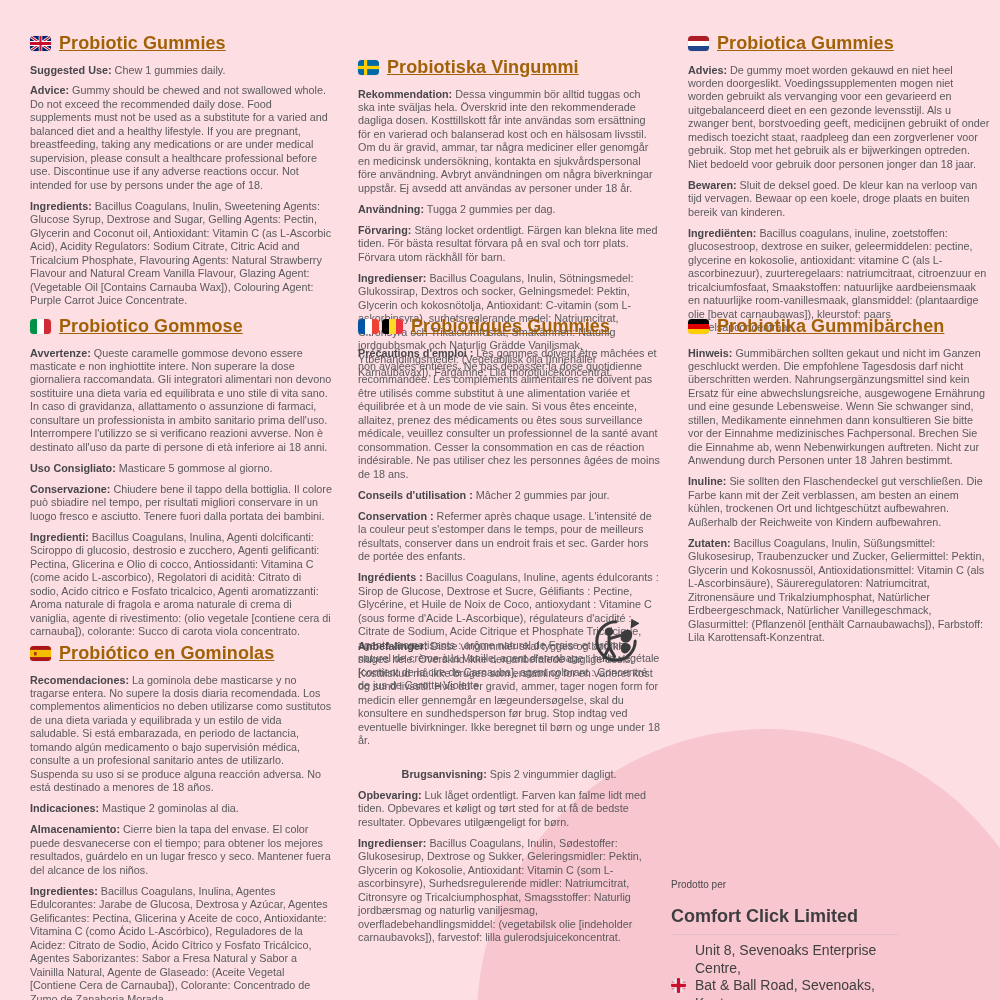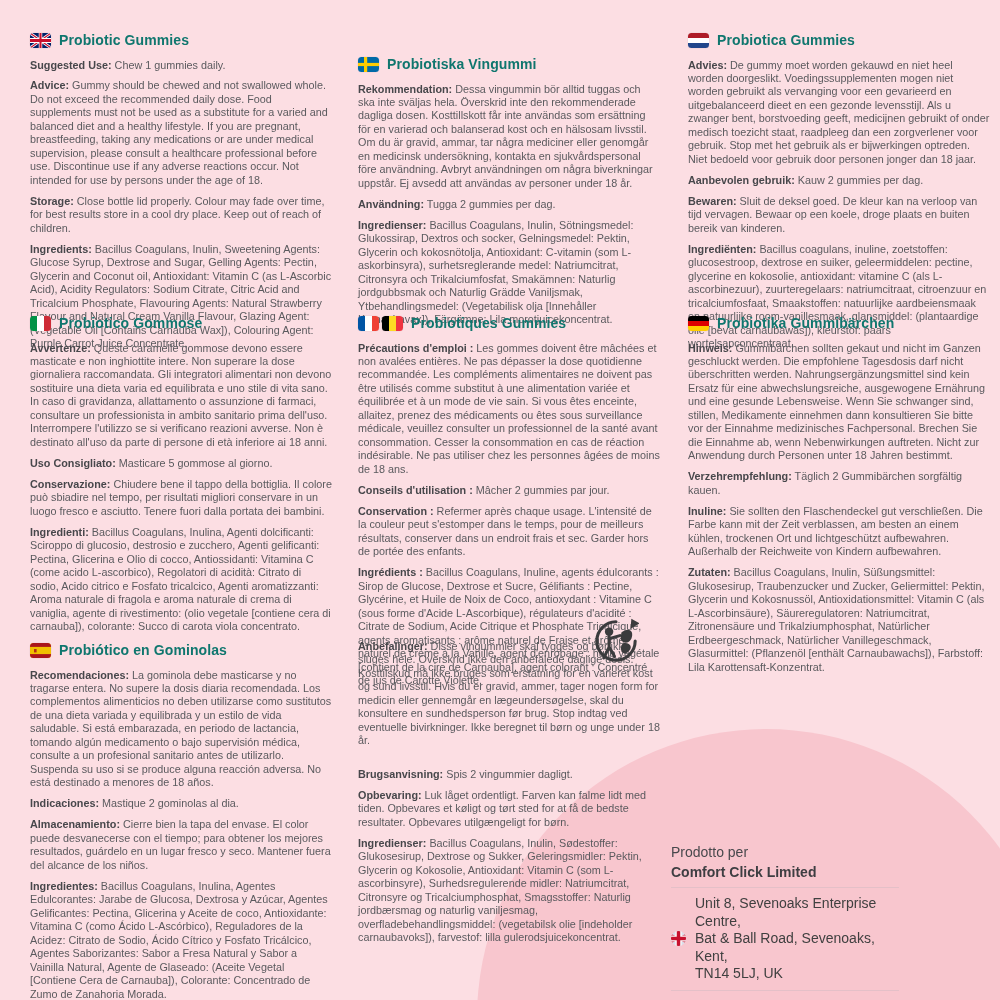--- a/index.html
+++ b/index.html
@@ -11,42 +11,42 @@
   }
   .bg-circle{
     position:absolute;left:477px;top:729px;width:578px;height:578px;
     border-radius:50%;background:#f8c6ce;
   }
   .sec{
     position:absolute;width:302px;color:#5a5a5e;
     font-size:10.8px;line-height:1.25;
   }
   .sec-header{display:flex;align-items:center;gap:8px;margin-bottom:9px;}
-  .sec-title{font-size:14px;font-weight:bold;color:#0f766e;letter-spacing:.1px;}
+  .sec-title{font-size:18px;font-weight:bold;color:#a16207;letter-spacing:.1px;text-decoration:underline;}
   .sec p{margin:0 0 7.5px 0;}
   .sec b{color:#47474b;}
   .flag{
     width:21px;height:15px;border-radius:3.5px;overflow:hidden;
     display:inline-block;flex:0 0 auto;box-shadow:0 0 0 .5px rgba(0,0,0,.06);
   }
   .flag svg{display:block;width:100%;height:100%;}
   .flag-pair{display:flex;gap:3px;flex:0 0 auto;}
   #sec-en{left:30px;top:32px;}
   #sec-sv{left:358px;top:32px;margin-top:24px;}
   #sec-nl{left:688px;top:32px;}
   #sec-it{left:30px;top:315px;}
   #sec-fr{left:358px;top:315px;}
   #sec-de{left:688px;top:315px;}
   #sec-es{left:30px;top:642px;}
   #sec-da{left:358px;top:640px;}
-  .da-gap{margin-top:20px !important;}
+  .da-gap{margin-top:20px !important;text-align:center;}
   #triman{position:absolute;left:593px;top:618px;width:46px;height:46px;}
   #manufacturer{position:absolute;left:671px;top:844px;width:228px;color:#48484c;}
-  .mfr-prefix{font-size:14px;}
-  .mfr-company{font-size:14px;font-weight:bold;color:#3e3e42;margin-top:4px;}
+  .mfr-prefix{font-size:10px;margin-top:35px;}
+  .mfr-company{font-size:18px;font-weight:bold;color:#3e3e42;margin-top:16px;}
   .mfr-divider{border:none;border-top:1px solid #e4c0c8;margin:7px 0;}
   .addr-row{display:flex;gap:9px;align-items:center;}
   .addr-flag{flex:0 0 auto;width:15px;height:15px;border-radius:50%;overflow:hidden;}
   .addr-flag svg{display:block;width:100%;height:100%;}
   .addr-text{font-size:14px;line-height:1.25;color:#404040;}
   .mfr-site{font-size:14px;color:#48484c;}
   .mfr-site b{color:#3e3e42;}
 </style>
 </head>
 <body>
@@ -61,53 +61,52 @@
           <path d="M0,0 60,30 M60,0 0,30" stroke="#fff" stroke-width="6"></path>
           <path d="M0,0 60,30 M60,0 0,30" stroke="#C8102E" stroke-width="2.6"></path>
           <path d="M30,0 V30 M0,15 H60" stroke="#fff" stroke-width="10"></path>
           <path d="M30,0 V30 M0,15 H60" stroke="#C8102E" stroke-width="6"></path>
         </svg>
     </span>
     <span class="sec-title">Probiotic Gummies</span>
   </div>
   <p><b>Suggested Use:</b> <span>Chew 1 gummies daily.</span></p>
   <p><b>Advice:</b> <span>Gummy should be chewed and not swallowed whole.  Do not exceed the recommended daily dose. Food supplements must not be used as a substitute for a varied and balanced diet and a healthy lifestyle. If you are pregnant, breastfeeding, taking any medications or are under medical supervision, please consult a healthcare professional before use. Discontinue use if any adverse reactions occur. Not intended for use by persons under the age of 18.</span></p>
-  <p><b>Storage:</b> <span>Close bottle lid properly. Colour may fade over time, for best results store in a cool dry place. Keep out of reach of children.</span></p>
   <p><b>Ingredients:</b> <span>Bacillus Coagulans, Inulin, Sweetening Agents: Glucose Syrup, Dextrose and Sugar, Gelling Agents: Pectin, Glycerin and Coconut oil, Antioxidant: Vitamin C (as L-Ascorbic Acid), Acidity Regulators: Sodium Citrate, Citric Acid and Tricalcium Phosphate, Flavouring Agents: Natural Strawberry Flavour and Natural Cream Vanilla Flavour, Glazing Agent: (Vegetable Oil [Contains Carnauba Wax]), Colouring Agent: Purple Carrot Juice Concentrate.</span></p>
 </section>
 
 <section class="sec" id="sec-sv">
   <div class="sec-header">
     <span class="flag">
       <svg viewBox="0 0 21 15" preserveAspectRatio="none">
           <rect width="21" height="15" fill="#006AA7"></rect>
           <rect x="6" width="3.2" height="15" fill="#FECC02"></rect>
           <rect y="5.9" width="21" height="3.2" fill="#FECC02"></rect>
         </svg>
     </span>
     <span class="sec-title">Probiotiska Vingummi</span>
   </div>
   <p><b>Rekommendation:</b> <span>Dessa vingummin bör alltid tuggas och ska inte sväljas hela. Överskrid inte den rekommenderade dagliga dosen. Kosttillskott får inte användas som ersättning för en varierad och balanserad kost och en hälsosam livsstil. Om du är gravid, ammar, tar några mediciner eller genomgår en medicinsk undersökning, kontakta en sjukvårdspersonal före användning. Avbryt användningen om några biverkningar uppstår. Ej avsedd att användas av personer under 18 år.</span></p>
   <p><b>Användning:</b> <span>Tugga 2 gummies per dag.</span></p>
+  <p><b>Förvaring:</b> <span>Stäng locket ordentligt. Färgen kan blekna lite med tiden. För bästa resultat förvara på en sval och torr plats. Förvara utom räckhåll för barn.</span></p>
   <p><b>Ingredienser:</b> <span>Bacillus Coagulans, Inulin, Sötningsmedel: Glukossirap, Dextros och socker, Gelningsmedel: Pektin, Glycerin och kokosnötolja, Antioxidant: C-vitamin (som L-askorbinsyra), surhetsreglerande medel: Natriumcitrat, Citronsyra och Trikalciumfosfat, Smakämnen: Naturlig jordgubbsmak och Naturlig Grädde Vaniljsmak, Ytbehandlingsmedel: (Vegetabilisk olja [Innehåller Karnaubavax]), Färgämne: Lila morotjuicekoncentrat.</span></p>
 </section>
 
 <section class="sec" id="sec-nl">
   <div class="sec-header">
     <span class="flag">
       <svg viewBox="0 0 21 15" preserveAspectRatio="none">
           <rect width="21" height="5" fill="#AE1C28"></rect>
           <rect y="5" width="21" height="5" fill="#fff"></rect>
           <rect y="10" width="21" height="5" fill="#21468B"></rect>
         </svg>
     </span>
     <span class="sec-title">Probiotica Gummies</span>
   </div>
   <p><b>Advies:</b> <span>De gummy moet worden gekauwd en niet heel worden doorgeslikt.  Voedingssupplementen mogen niet worden gebruikt als vervanging voor een gevarieerd en uitgebalanceerd dieet en een gezonde levensstijl. Als u zwanger bent, borstvoeding geeft, medicijnen gebruikt of onder medisch toezicht staat, raadpleeg dan een zorgverlener voor gebruik. Stop met het gebruik als er bijwerkingen optreden. Niet bedoeld voor gebruik door personen jonger dan 18 jaar.</span></p>
-  <p><b>Aanbevolen gebruik:</b> <span>Kauw 2 gummies per dag.</span></p>
   <p><b>Bewaren:</b> <span>Sluit de deksel goed. De kleur kan na verloop van tijd vervagen. Bewaar op een koele, droge plaats en buiten bereik van kinderen.</span></p>
   <p><b>Ingrediënten:</b> <span>Bacillus coagulans, inuline, zoetstoffen: glucosestroop, dextrose en suiker, geleermiddelen: pectine, glycerine en kokosolie, antioxidant: vitamine C (als L-ascorbinezuur), zuurteregelaars: natriumcitraat, citroenzuur en tricalciumfosfaat, Smaakstoffen: natuurlijke aardbeiensmaak en natuurlijke room-vanillesmaak, glansmiddel: (plantaardige olie [bevat carnaubawas]), kleurstof: paars wortelsapconcentraat.</span></p>
 </section>
 
 <section class="sec" id="sec-it">
   <div class="sec-header">
     <span class="flag">
       <svg viewBox="0 0 21 15" preserveAspectRatio="none">
           <rect width="7" height="15" fill="#009246"></rect>
           <rect x="7" width="7" height="15" fill="#fff"></rect>
@@ -153,21 +152,20 @@
     <span class="flag">
       <svg viewBox="0 0 21 15" preserveAspectRatio="none">
           <rect width="21" height="5" fill="#000"></rect>
           <rect y="5" width="21" height="5" fill="#DD0000"></rect>
           <rect y="10" width="21" height="5" fill="#FFCE00"></rect>
         </svg>
     </span>
     <span class="sec-title">Probiotika Gummibärchen</span>
   </div>
   <p><b>Hinweis:</b> <span>Gummibärchen sollten gekaut und nicht im Ganzen geschluckt werden. Die empfohlene Tagesdosis darf nicht überschritten werden. Nahrungsergänzungsmittel sind kein Ersatz für eine abwechslungsreiche, ausgewogene Ernährung und eine gesunde Lebensweise. Wenn Sie schwanger sind, stillen, Medikamente einnehmen dann konsultieren Sie bitte vor der Einnahme medizinisches Fachpersonal. Brechen Sie die Einnahme ab, wenn Nebenwirkungen auftreten. Nicht zur Anwendung durch Personen unter 18 Jahren bestimmt.</span></p>
-  <p><b>Verzehrempfehlung:</b> <span>Täglich 2 Gummibärchen sorgfältig kauen.</span></p>
   <p><b>Inuline:</b> <span>Sie sollten den Flaschendeckel gut verschließen. Die Farbe kann mit der Zeit verblassen, am besten an einem kühlen, trockenen Ort und lichtgeschützt aufbewahren. Außerhalb der Reichweite von Kindern aufbewahren.</span></p>
   <p><b>Zutaten:</b> <span>Bacillus Coagulans, Inulin, Süßungsmittel: Glukosesirup, Traubenzucker und Zucker, Geliermittel: Pektin, Glycerin und Kokosnussöl, Antioxidationsmittel: Vitamin C (als L-Ascorbinsäure), Säureregulatoren: Natriumcitrat, Zitronensäure und Trikalziumphosphat, Natürlicher Erdbeergeschmack, Natürlicher Vanillegeschmack, Glasurmittel: (Pflanzenöl [enthält Carnaubawachs]), Farbstoff: Lila Karottensaft-Konzentrat.</span></p>
 </section>
 
 <section class="sec" id="sec-es">
   <div class="sec-header">
     <span class="flag">
       <svg viewBox="0 0 21 15" preserveAspectRatio="none">
           <rect width="21" height="15" fill="#F1BF00"></rect>
           <rect width="21" height="3.9" fill="#AA151B"></rect>

